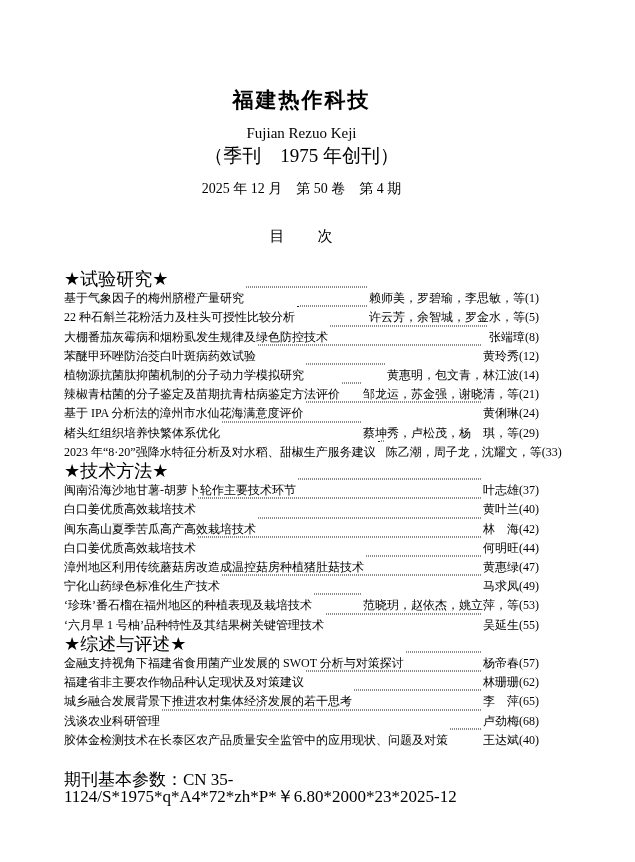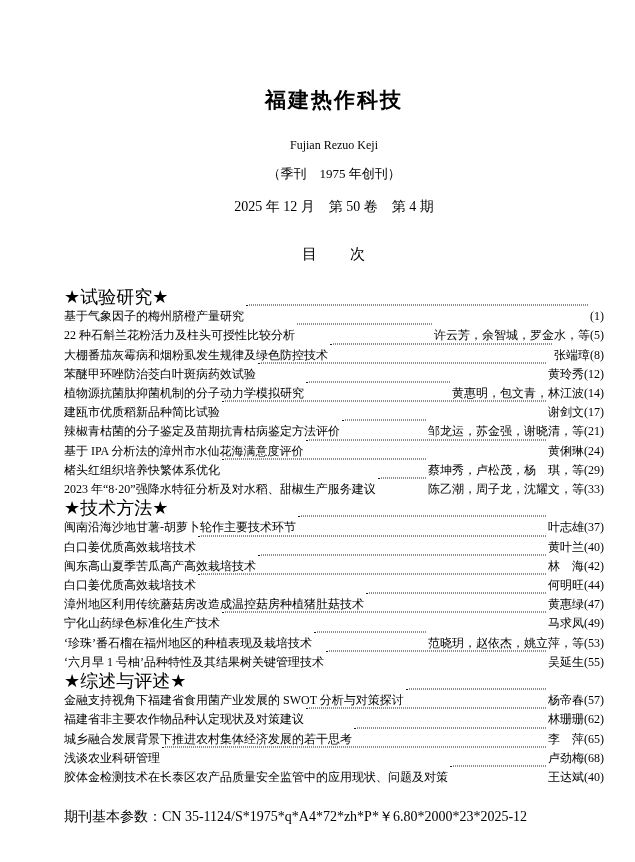--- a/index.html
+++ b/index.html
@@ -3,29 +3,29 @@
 <meta charset="utf-8">
 <style>
   * { margin: 0; padding: 0; box-sizing: border-box; }
   html, body { background: #ffffff; }
   body {
     width: 635px; height: 862px;
     font-family: "Liberation Serif", "DejaVu Serif", serif;
     color: #000;
     overflow: hidden;
   }
-  .page { width: 635px; height: 862px; padding: 88px 31px 0 64px; background: #fff; }
+  .page { width: 635px; height: 862px; padding: 88px 96px 0 64px; background: #fff; }
 
   .masthead { text-align: center; }
   .journal-title {
     font-family: "Liberation Sans", "DejaVu Sans", sans-serif;
     font-weight: 700; font-size: 21px; letter-spacing: 2px; line-height: 24px;
   }
-  .pinyin { font-size: 12px; margin-top: 24px; line-height: 18px; }
-  .pub-note { font-size: 13px; margin-top: 12px; line-height: 16px; }
+  .pinyin { font-size: 15px; margin-top: 12px; line-height: 18px; }
+  .pub-note { font-size: 19px; margin-top: 6px; line-height: 16px; }
   .issue-line { font-size: 14px; margin-top: 16px; line-height: 17px; }
   .contents-heading { font-size: 15px; margin-top: 30px; line-height: 18px; letter-spacing: 1px; }
 
   .toc { margin-top: 25px; }
   .section-label {
     font-family: "Liberation Sans", "DejaVu Sans", sans-serif;
     font-weight: 400; font-size: 18px; line-height: 19.2px;
   }
   .toc-row {
     display: flex; align-items: flex-end;
@@ -34,41 +34,42 @@
   .row-title { flex: 0 0 auto; }
   .leader {
     flex: 1 1 auto; min-width: 6px;
     border-bottom: 1.6px dotted #1a1a1a;
     margin: 0 2px; transform: translateY(-2.5px);
     align-self: baseline; height: 1px;
   }
   .row-authors { flex: 0 0 auto; }
   .row-page { flex: 0 0 auto; }
 
-  .footer-line { margin-top: 21px; font-size: 14px; line-height: 17px; }
+  .footer-line { margin-top: 21px; font-size: 17px; line-height: 17px; }
 </style>
 </head>
 <body>
 
 <div class="page">
 
   <header class="masthead">
     <h1 class="journal-title">福建热作科技</h1>
     <div class="pinyin">Fujian Rezuo Keji</div>
     <div class="pub-note">（季刊　1975 年创刊）</div>
     <div class="issue-line">2025 年 12 月　第 50 卷　第 4 期</div>
     <div class="contents-heading">目　　次</div>
   </header>
 
   <main class="toc">
       <section class="toc-section">
         <div class="section-label">★试验研究★</div>
         <div class="toc-row">
           <span class="row-title">基于气象因子的梅州脐橙产量研究</span>
           <span class="leader"></span>
+          <span class="row-authors">赖师美，罗碧瑜，李思敏，等</span>
           <span class="row-page">(1)</span>
         </div>
         <div class="toc-row">
           <span class="row-title">22 种石斛兰花粉活力及柱头可授性比较分析</span>
           <span class="leader"></span>
           <span class="row-authors">许云芳，余智城，罗金水，等</span>
           <span class="row-page">(5)</span>
         </div>
         <div class="toc-row">
           <span class="row-title">大棚番茄灰霉病和烟粉虱发生规律及绿色防控技术</span>
@@ -80,26 +81,20 @@
           <span class="row-title">苯醚甲环唑防治茭白叶斑病药效试验</span>
           <span class="leader"></span>
           <span class="row-authors">黄玲秀</span>
           <span class="row-page">(12)</span>
         </div>
         <div class="toc-row">
           <span class="row-title">植物源抗菌肽抑菌机制的分子动力学模拟研究</span>
           <span class="leader"></span>
           <span class="row-authors">黄惠明，包文青，林江波</span>
           <span class="row-page">(14)</span>
-        </div>
-        <div class="toc-row">
-          <span class="row-title">建瓯市优质稻新品种简比试验</span>
-          <span class="leader"></span>
-          <span class="row-authors">谢剑文</span>
-          <span class="row-page">(17)</span>
         </div>
         <div class="toc-row">
           <span class="row-title">辣椒青枯菌的分子鉴定及苗期抗青枯病鉴定方法评价</span>
           <span class="leader"></span>
           <span class="row-authors">邹龙运，苏金强，谢晓清，等</span>
           <span class="row-page">(21)</span>
         </div>
         <div class="toc-row">
           <span class="row-title">基于 IPA 分析法的漳州市水仙花海满意度评价</span>
           <span class="leader"></span>

